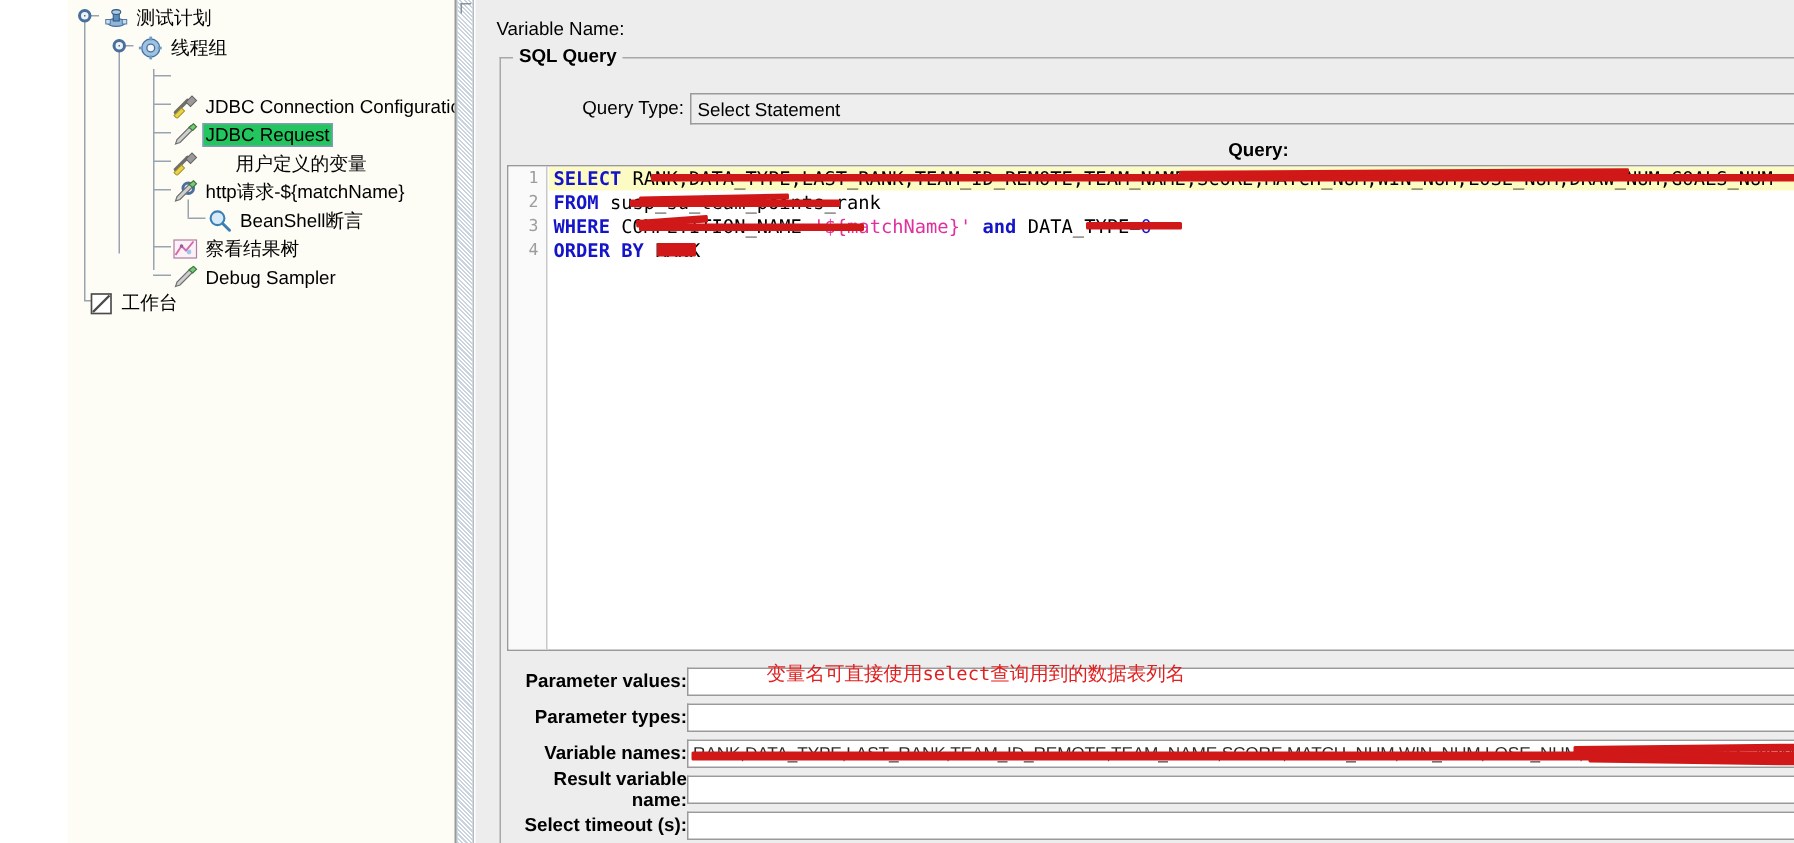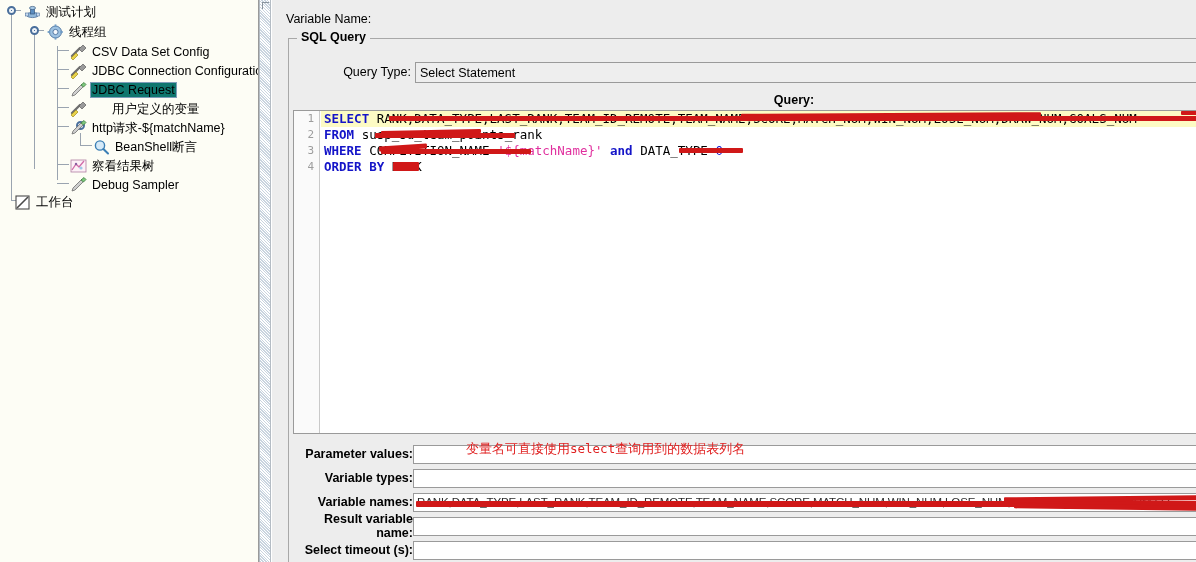--- a/index.html
+++ b/index.html
@@ -3,33 +3,33 @@
 <meta charset="utf-8">
 <style>
   html,body{margin:0;padding:0;}
   body{
     width:1196px;height:562px;overflow:hidden;
     background:#ffffff;
     font-family:"Liberation Sans","DejaVu Sans",sans-serif;
     font-size:12px;color:#000;
     -webkit-font-smoothing:antialiased;
   }
-  #app{position:relative;width:984px;height:562px;}
+  #app{position:relative;width:984px;height:562px;margin-left:45px;}
 
   
   #tree-panel{
     position:absolute;left:0;top:0;width:258px;height:562px;
     background:#fdfdf5;border-right:1px solid #9a9a9a;overflow:hidden;
   }
   .tnode{
     position:absolute;height:20px;display:flex;align-items:center;
     white-space:nowrap;
   }
   .tlabel{font-size:12.5px;line-height:14px;color:#000;padding:0 2px;}
-  .tlabel.sel{background:#0f766e;border:1px solid #7f9db9;padding:0 1px;}
+  .tlabel.sel{background:#22c55e;border:1px solid #7f9db9;padding:0 1px;}
   .ticon{width:17px;height:16px;margin-right:3px;flex:0 0 17px;position:relative;}
 
   
   .vline{position:absolute;width:1px;background:#9aa4b0;}
   .hline{position:absolute;height:1px;background:#9aa4b0;}
   .handle{
     position:absolute;width:9px;height:9px;border-radius:50%;
     border:2px solid #4a6f9c;background:#eef3f8;box-sizing:border-box;
   }
   .handle:after{
@@ -199,30 +199,20 @@
             <rect x="7.6" y="0.4" width="1.8" height="2.6"></rect>
             <rect x="7.6" y="13" width="1.8" height="2.6"></rect>
             <rect x="0.6" y="7.1" width="2.6" height="1.8"></rect>
             <rect x="13.2" y="7.1" width="2.6" height="1.8"></rect>
           </g>
         </svg>
       </span>
       <span class="tlabel">线程组</span>
     </div>
 
-    <div class="tnode" style="left:70px;top:42px;">
-      <span class="ticon">
-        <svg width="17" height="16" viewBox="0 0 17 16">
-          <path d="M2 12 L10 4" stroke="#6e6e6e" stroke-width="2.4" stroke-linecap="round"></path>
-          <path d="M9 5 L13 1 L16 4 L12 8 Z" fill="#9a9a9a" stroke="#5d5d5d" stroke-width="0.7"></path>
-          <path d="M1 14 L6 9 L8 11 L3 16 Z" fill="#e8d24a" stroke="#a08c1c" stroke-width="0.7"></path>
-        </svg>
-      </span>
-      <span class="tlabel">CSV Data Set Config</span>
-    </div>
 
     <div class="tnode" style="left:70px;top:61px;">
       <span class="ticon">
         <svg width="17" height="16" viewBox="0 0 17 16">
           <path d="M2 12 L10 4" stroke="#6e6e6e" stroke-width="2.4" stroke-linecap="round"></path>
           <path d="M9 5 L13 1 L16 4 L12 8 Z" fill="#9a9a9a" stroke="#5d5d5d" stroke-width="0.7"></path>
           <path d="M1 14 L6 9 L8 11 L3 16 Z" fill="#e8d24a" stroke="#a08c1c" stroke-width="0.7"></path>
         </svg>
       </span>
       <span class="tlabel">JDBC Connection Configuration</span>
@@ -359,21 +349,21 @@
 
         </div>
       </div>
 
       <div class="frow" style="left:0px;top:404px;width:1180px;">
         <span class="flabel">Parameter values:</span>
         <span class="fval" style="flex:1;"></span>
       </div>
 
       <div class="frow" style="left:0px;top:428px;width:1180px;">
-        <span class="flabel">Variable types:</span>
+        <span class="flabel">Parameter types:</span>
         <span class="fval" style="flex:1;"></span>
       </div>
 
       <div class="frow" style="left:0px;top:452px;width:1180px;">
         <span class="flabel">Variable names:</span>
         <span class="fval" style="flex:1;">
           <span class="varnames-text">RANK,DATA_TYPE,LAST_RANK,TEAM_ID_REMOTE,TEAM_NAME,SCORE,MATCH_NUM,WIN_NUM,LOSE_NUM,DRAW_NUM,GOALS_NUM,LO</span>
           <span class="red-strike" style="left:2px;top:7px;width:1046px;height:6px;"></span>
           <span class="red-strike" style="left:590px;top:2px;width:250px;height:5px;transform:rotate(-0.6deg);"></span>
           <span class="red-strike" style="left:600px;top:11px;width:240px;height:5px;transform:rotate(0.8deg);"></span>

